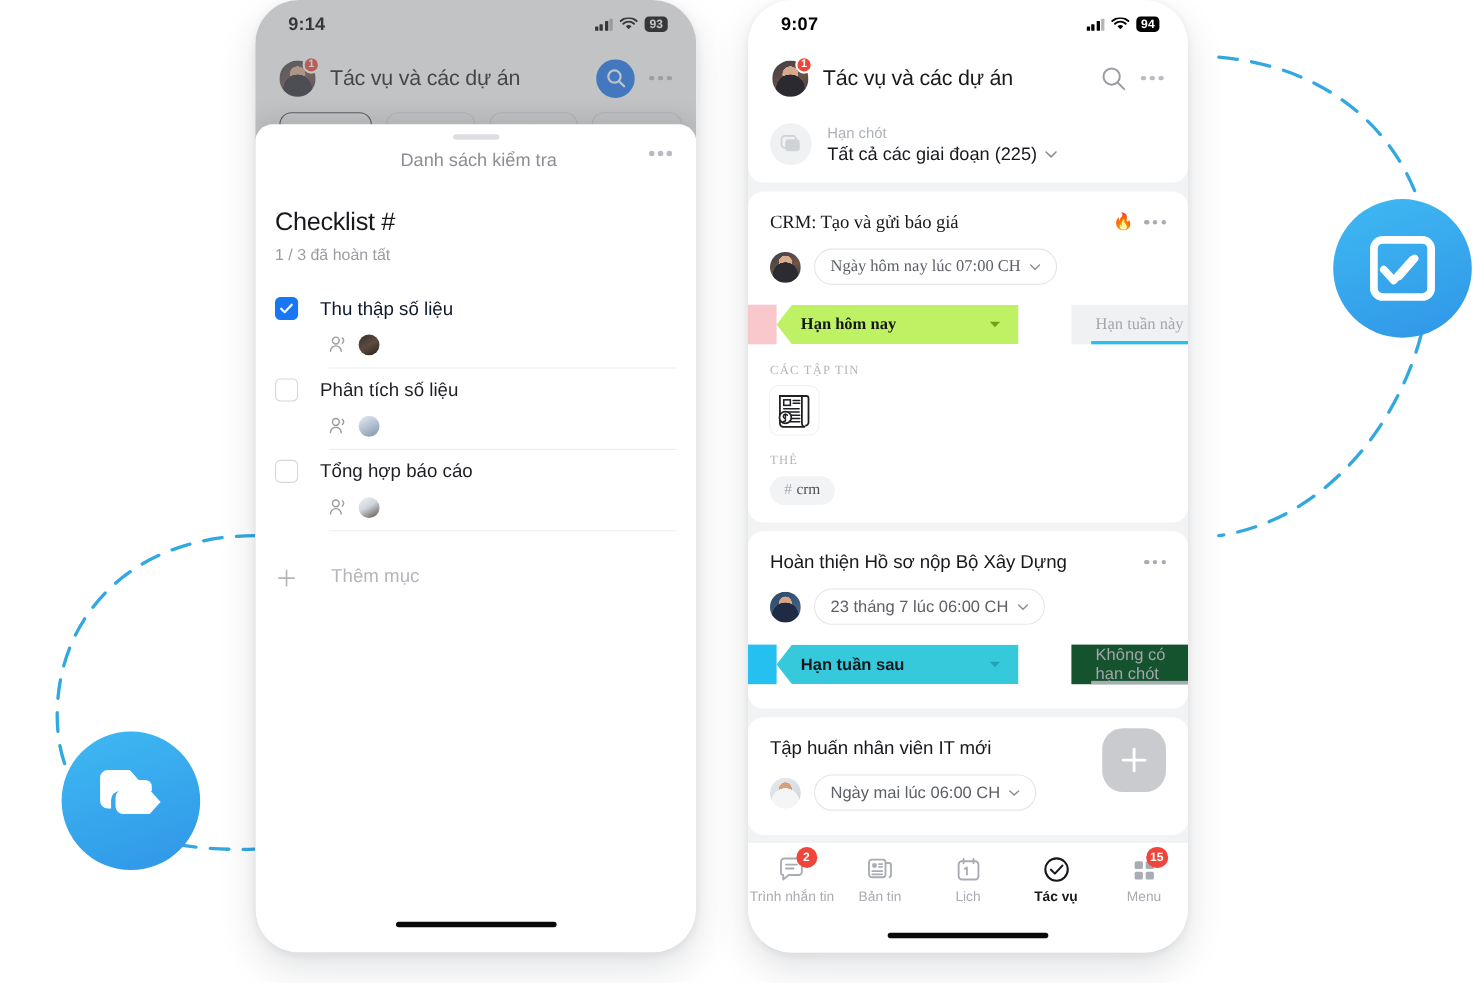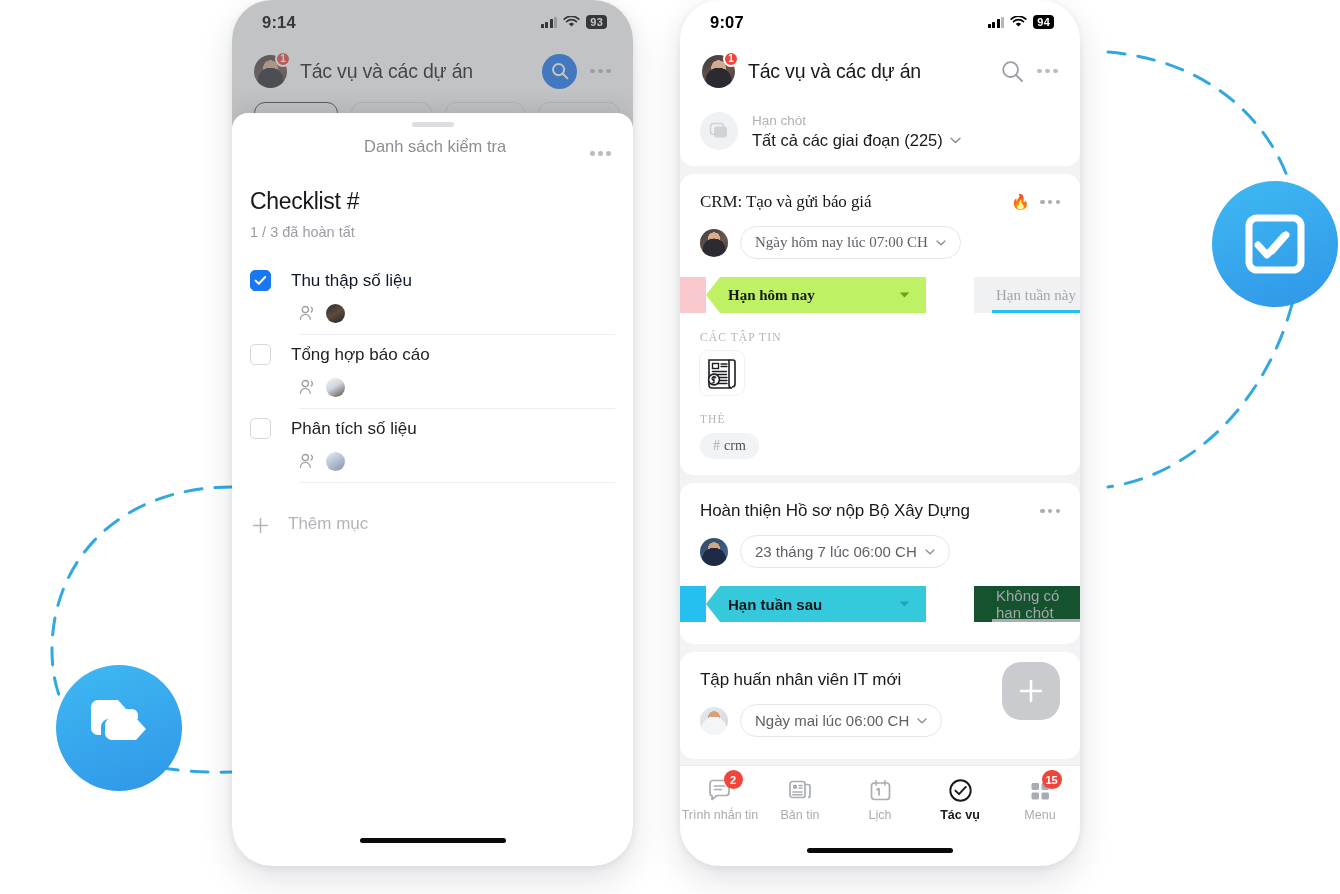--- a/index.html
+++ b/index.html
@@ -90,21 +90,21 @@
   }
   .tabpill.active{border-color:#45484d;color:#1c1d1f;}
 
   
   .sheet{
     position:absolute;left:0;right:0;bottom:0;top:113px;
     background:#fff;border-radius:16px 16px 0 0;
     box-shadow:0 -6px 22px rgba(0,0,0,.10);
   }
   .grabber{width:42px;height:5px;border-radius:3px;background:#dcdee1;margin:9px auto 0;}
-  .sheet-head{display:flex;align-items:flex-end;padding:10px 22px 0;}
+  .sheet-head{display:flex;align-items:flex-start;padding:10px 22px 0;}
   .sheet-title{flex:1;text-align:center;font-size:16.5px;color:#8b8e94;padding-left:26px;}
   .sheet-body{padding:32px 18px 0 18px;}
   .cl-title{font-size:23px;color:#16181c;font-weight:normal;letter-spacing:-.3px;margin:0 0 0 0;}
   .cl-sub{font-size:14.5px;color:#9a9da3;margin-top:9px;}
 
   .cl-list{margin-top:30px;}
   .cl-item{padding-bottom:9px;}
   .cl-row{display:flex;align-items:center;gap:20px;}
   .cbox{
     width:21px;height:21px;border-radius:5px;border:1.6px solid #d4d7db;
@@ -112,21 +112,21 @@
   }
   .cbox.checked{background:#1877f2;border-color:#1877f2;display:flex;align-items:center;justify-content:center;}
   .cl-text{font-size:17px;color:#1d1f23;}
   .cl-text.done{color:#0f172a;}
   .cl-meta{display:flex;align-items:center;gap:9px;padding-left:49px;margin-top:11px;height:22px;}
   .ava-sm{width:19px;height:19px;border-radius:50%;flex:none;}
   .ava-a{background:linear-gradient(150deg,#30302f,#5d4b3e 50%,#23231f);}
   .ava-b{background:linear-gradient(150deg,#e9edf2,#b9c6d6 45%,#7f93a8);}
   .ava-c{background:linear-gradient(150deg,#f2f3f5,#cfd6de 45%,#5c4b40);}
   .cl-sep{height:1px;background:#eceef0;margin:10px 0 0 49px;}
-  .add-row{display:flex;align-items:flex-end;gap:19px;padding:22px 0 0 2px;}
+  .add-row{display:flex;align-items:flex-end;gap:32px;padding:22px 0 0 2px;}
   .add-label{font-size:17px;color:#b2b5ba;}
 
   
   .rt-content{position:absolute;left:0;right:0;top:98px;bottom:0;background:#f2f3f5;}
   .filter-card{
     background:#fff;margin:0;padding:14px 20px 16px;
     display:flex;gap:14px;align-items:center;
     border-radius:0 0 14px 14px;
   }
   .filter-ic{
@@ -316,45 +316,45 @@
                   <path d="M12.2 2.2 a3 3 0 0 1 0 4.8" fill="none" stroke="#9a9da3" stroke-width="1.3" stroke-linecap="round"></path>
                 </svg>
                 <span class="ava-sm ava-a"></span>
               </div>
               <div class="cl-sep"></div>
             </div>
 
             <div class="cl-item">
               <div class="cl-row">
                 <div class="cbox"></div>
+                <div class="cl-text">Phân tích số liệu</div>
+              </div>
+              <div class="cl-meta">
+                <svg width="18" height="16" viewBox="0 0 18 16">
+                  <circle cx="6.3" cy="4.6" r="3.1" fill="none" stroke="#9a9da3" stroke-width="1.3"></circle>
+                  <path d="M1.4 14.3 a4.9 4.9 0 0 1 9.8 0" fill="none" stroke="#9a9da3" stroke-width="1.3" stroke-linecap="round"></path>
+                  <path d="M12.2 2.2 a3 3 0 0 1 0 4.8" fill="none" stroke="#9a9da3" stroke-width="1.3" stroke-linecap="round"></path>
+                </svg>
+                <span class="ava-sm ava-b"></span>
+              </div>
+              <div class="cl-sep"></div>
+            </div>
+
+            <div class="cl-item">
+              <div class="cl-row">
+                <div class="cbox"></div>
                 <div class="cl-text">Tổng hợp báo cáo</div>
               </div>
               <div class="cl-meta">
                 <svg width="18" height="16" viewBox="0 0 18 16">
                   <circle cx="6.3" cy="4.6" r="3.1" fill="none" stroke="#9a9da3" stroke-width="1.3"></circle>
                   <path d="M1.4 14.3 a4.9 4.9 0 0 1 9.8 0" fill="none" stroke="#9a9da3" stroke-width="1.3" stroke-linecap="round"></path>
                   <path d="M12.2 2.2 a3 3 0 0 1 0 4.8" fill="none" stroke="#9a9da3" stroke-width="1.3" stroke-linecap="round"></path>
                 </svg>
                 <span class="ava-sm ava-c"></span>
-              </div>
-              <div class="cl-sep"></div>
-            </div>
-
-            <div class="cl-item">
-              <div class="cl-row">
-                <div class="cbox"></div>
-                <div class="cl-text">Phân tích số liệu</div>
-              </div>
-              <div class="cl-meta">
-                <svg width="18" height="16" viewBox="0 0 18 16">
-                  <circle cx="6.3" cy="4.6" r="3.1" fill="none" stroke="#9a9da3" stroke-width="1.3"></circle>
-                  <path d="M1.4 14.3 a4.9 4.9 0 0 1 9.8 0" fill="none" stroke="#9a9da3" stroke-width="1.3" stroke-linecap="round"></path>
-                  <path d="M12.2 2.2 a3 3 0 0 1 0 4.8" fill="none" stroke="#9a9da3" stroke-width="1.3" stroke-linecap="round"></path>
-                </svg>
-                <span class="ava-sm ava-b"></span>
               </div>
               <div class="cl-sep"></div>
             </div>
 
             <div class="add-row">
               <svg width="17" height="17" viewBox="0 0 17 17">
                 <path d="M8.5 1.5 V15.5 M1.5 8.5 H15.5" stroke="#b2b5ba" stroke-width="1.5" stroke-linecap="round"></path>
               </svg>
               <span class="add-label">Thêm mục</span>
             </div>

